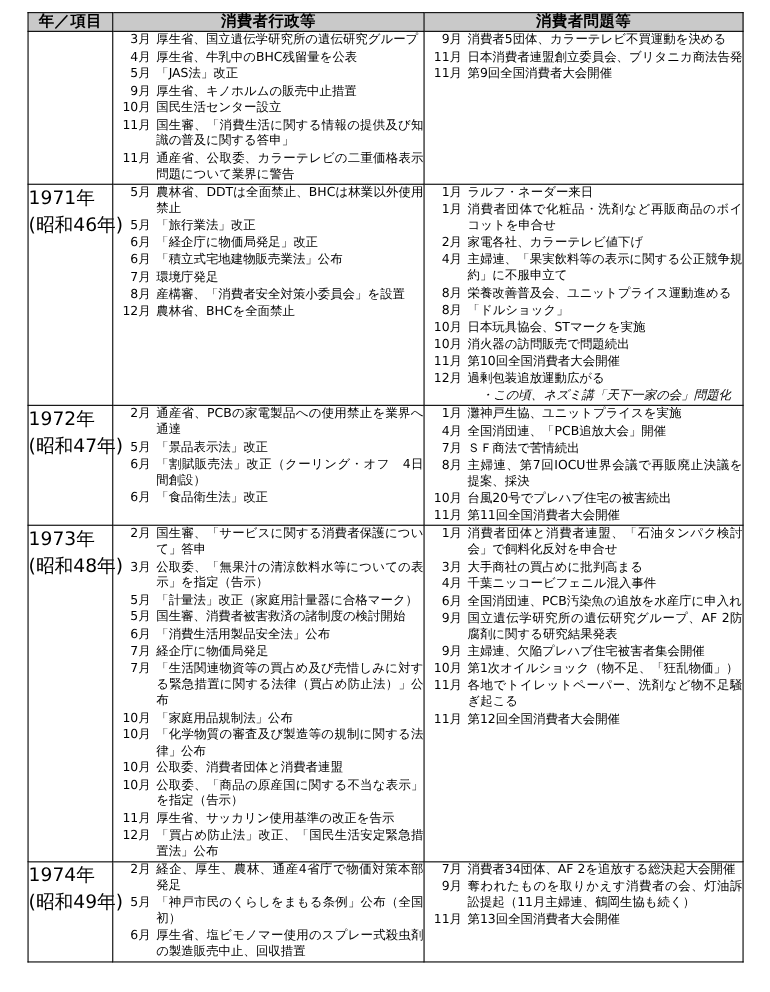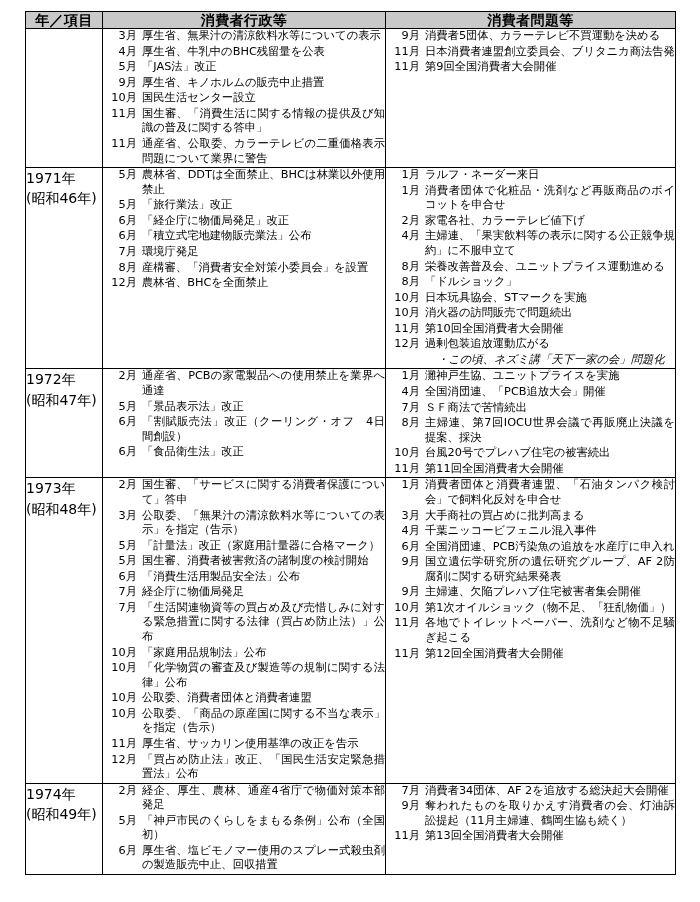--- a/index.html
+++ b/index.html
@@ -38,21 +38,21 @@
     background: #c9c9c9;
     text-align: center;
     font-weight: bold;
     font-size: 14px;
     line-height: 1.15;
     padding: 6px 2px 6px;
     letter-spacing: 0.4px;
   }
   td.year-cell {
     padding: 6px 4px 6px 8px;
-    font-size: 14px;
+    font-size: 17px;
     line-height: 1.45;
     white-space: nowrap;
   }
   td.year-cell .year-western,
   td.year-cell .year-era {
     display: block;
   }
   td.events-cell {
     padding: 5px 5px 6px 2px;
   }
@@ -107,21 +107,21 @@
   <tbody id="table-body">
       <tr>
         <td class="year-cell">
           <span class="year-western"></span>
           <span class="year-era"></span>
         </td>
         <td class="events-cell">
           <ul class="event-list">
             <li class="event-item">
               <span class="event-month">3月</span>
-              <span class="event-text">厚生省、無果汁の清涼飲料水等についての表示</span>
+              <span class="event-text">厚生省、国立遺伝学研究所の遺伝研究グループ</span>
             </li>
             <li class="event-item">
               <span class="event-month">4月</span>
               <span class="event-text">厚生省、牛乳中のBHC残留量を公表</span>
             </li>
             <li class="event-item">
               <span class="event-month">5月</span>
               <span class="event-text">「JAS法」改正</span>
             </li>
             <li class="event-item">

